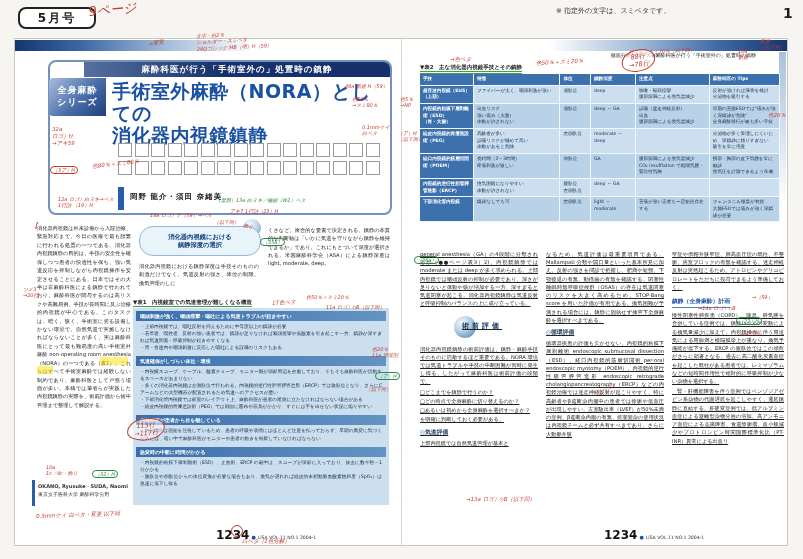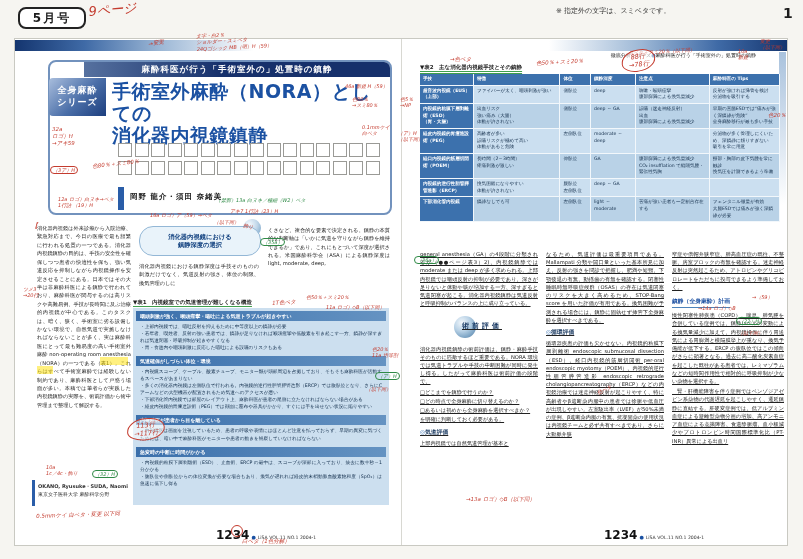--- a/index.html
+++ b/index.html
@@ -2,21 +2,21 @@
 <html><head>
 <meta charset="utf-8">
 <style>
   html,body{margin:0;padding:0;background:#e9e8e3;}
   *{box-sizing:border-box;}
   .sheet{position:relative;width:803px;height:559px;background:#f6f5f1;overflow:hidden;
          font-family:"DejaVu Sans",sans-serif;color:#1c1c1c;}
   .abs{position:absolute;}
 
   
-  .issue-box{left:18px;top:7px;width:68px;height:22px;border:2px solid #222;border-radius:8px;
+  .issue-box{left:18px;top:7px;width:78px;height:22px;border:2px solid #222;border-radius:8px;
              background:#fff;display:flex;align-items:center;justify-content:center;
              font-weight:bold;font-size:12px;letter-spacing:2px;}
   .notices{left:556px;top:6px;width:218px;text-align:left;font-size:7px;line-height:1.45;color:#333;}
   .sheet-no{left:783px;top:5px;font-size:14px;font-weight:bold;}
 
   
   .spread{left:14px;top:38px;width:774px;height:508px;background:#fff;border:1px solid #c9c9c2;}
   .page-divider{left:401px;top:39px;width:1px;height:506px;background:#d8d8d2;}
   .band-left{left:15px;top:40px;width:385px;height:11px;
              background:linear-gradient(90deg,#14356f 0%,#3f6aa6 18%,#9db8d6 38%,#ffffff 62%);}

